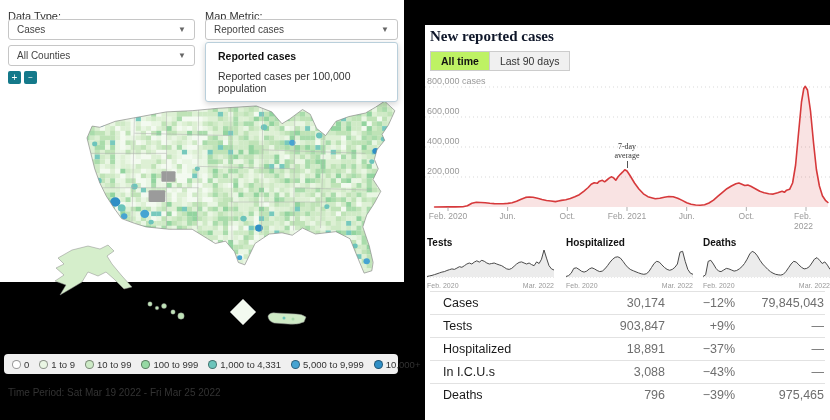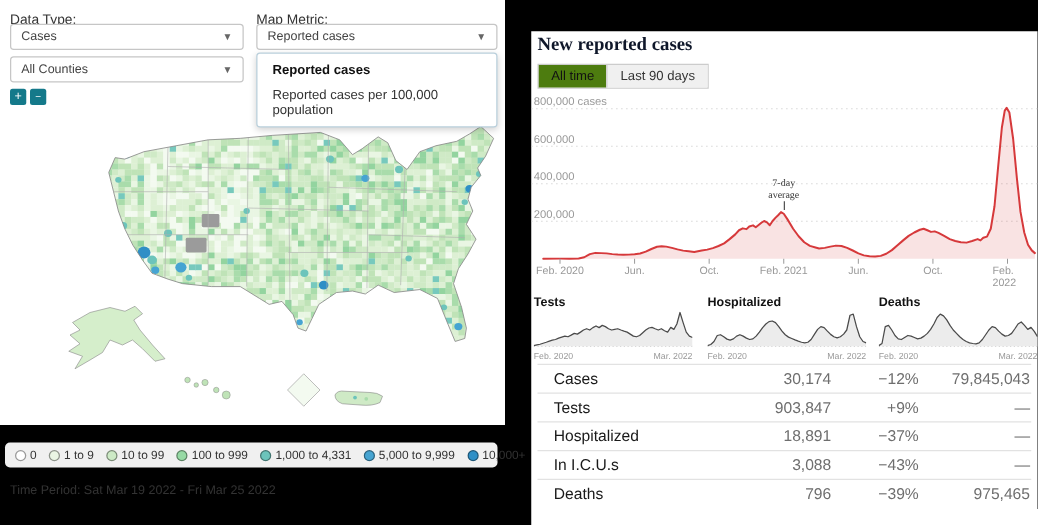--- a/index.html
+++ b/index.html
@@ -1,19 +1,19 @@
 <!DOCTYPE html>
 <html><head>
 <meta charset="utf-8">
 <style>
   * { margin:0; padding:0; box-sizing:border-box; }
   html,body { width:830px; height:420px; background:#000; overflow:hidden;
               font-family:"Liberation Sans", sans-serif; }
   .panel { position:absolute; background:#fff; }
-  .left-panel  { left:0;   top:18; width:404px; height:340px; }
+  .left-panel  { left:0;   top:18; width:404px; height:282px; }
   .right-panel { left:425px; top:25px; width:405px; height:395px; }
 
   
   .ctl-label { position:absolute; font-size:11px; color:#333; }
   .select { position:absolute; height:21px; border:1px solid #c6c6c6; border-radius:3px;
             background:#fff; display:flex; align-items:center; justify-content:space-between;
             padding:0 8px; font-size:10px; color:#444; cursor:pointer; }
   .select .chev { color:#666; font-size:8px; }
   .zoom-btn { position:absolute; width:13px; height:13px; background:#14798a; color:#fff;
               border:none; border-radius:2px; font-size:10px; line-height:11px; text-align:center;
@@ -29,21 +29,21 @@
                 padding-left:8px; gap:10px; }
   .legend-item { display:flex; align-items:center; gap:3px; font-size:9.5px; color:#333; white-space:nowrap; }
   .sw { width:9px; height:9px; border-radius:50%; border:1px solid rgba(0,0,0,.4); display:inline-block; }
   .time-period { position:absolute; left:8px; top:387px; font-size:10px; color:#333; }
 
   
   .rp-title { position:absolute; left:5px; top:3px; font-family:"Liberation Serif", serif;
               font-weight:bold; font-size:15px; color:#0f172a; }
   .tabs { position:absolute; left:5px; top:26px; display:flex; border:1px solid #ccc; height:20px; }
   .tab { padding:0 10px; font-size:10.5px; display:flex; align-items:center; cursor:pointer; }
-  .tab.active { background:#4d7c0f; font-weight:normal; color:#121212; }
+  .tab.active { background:#bef264; font-weight:bold; color:#121212; }
   .tab.inactive { background:#f0f0f0; color:#333; border-left:1px solid #ccc; }
 
   .ylab { position:absolute; left:2px; font-size:9px; color:#999; background:transparent; }
   #main-chart { position:absolute; left:0; top:60px; }
   .xlab { position:absolute; top:186px; font-size:8.5px; color:#999; transform:translateX(-50%); }
   .annot { position:absolute; left:172px; top:118px; width:60px; text-align:center;
            font-size:8px; color:#333; line-height:8.5px;font-family:Liberation Serif, serif; }
   .annot .tick { width:1px; height:7px; background:#555; margin:1px auto 0; }
 
   .spark-col { position:absolute; width:127px; }

